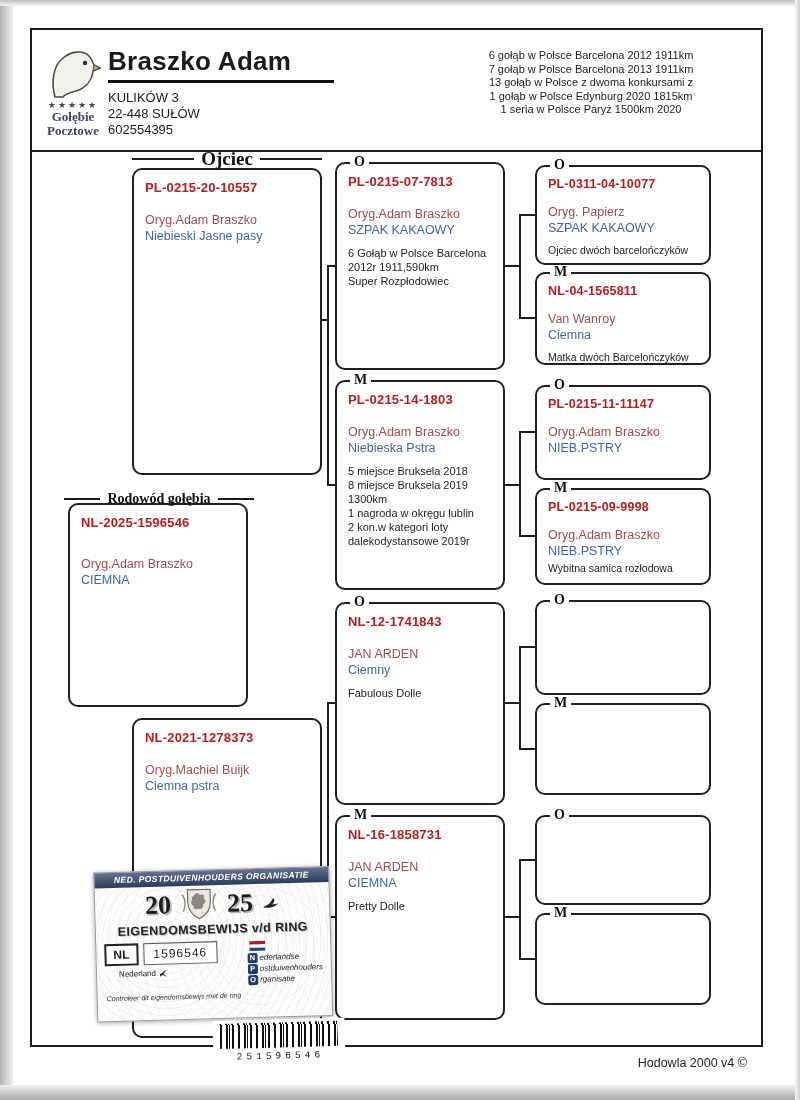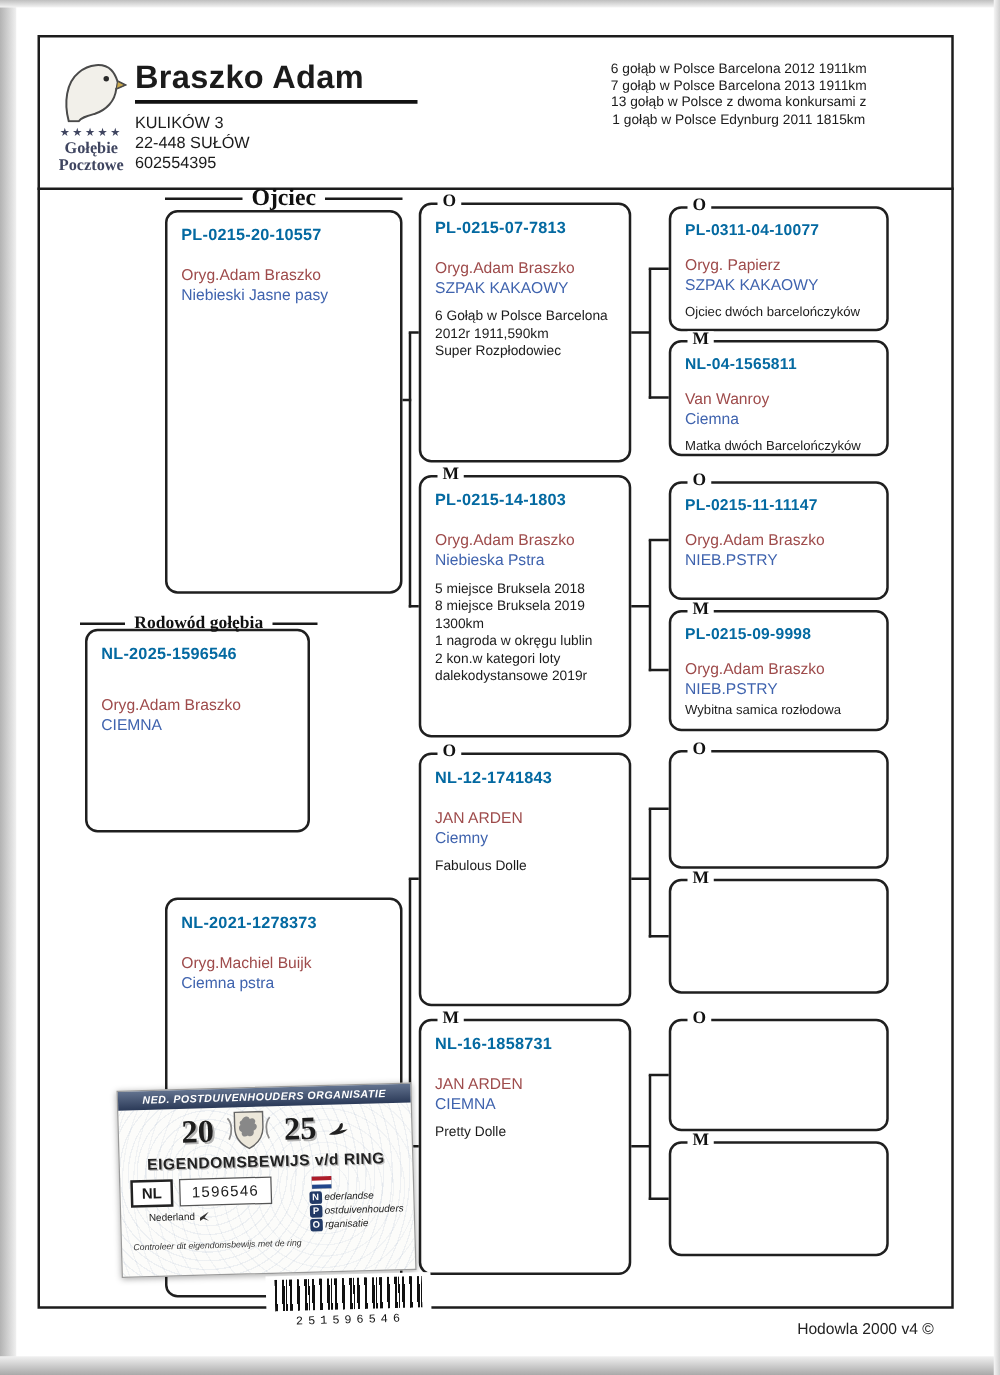--- a/index.html
+++ b/index.html
@@ -32,21 +32,21 @@
   .addr { left:108px; font-size:13px; }
   .achievements { right:54px; top:49px; width:310px; text-align:center;
                   font-size:11px; line-height:13.6px; }
 
   
   .pbox { position:absolute; z-index:3; border:2px solid #1f1f1f; border-radius:10px;
           background:#fff; padding:10px 10px 6px 11px; }
   .box-label { position:absolute; top:-9px; left:13px; background:#fff; padding:0 4px;
                font-family:"Liberation Serif", serif; font-weight:bold; font-size:14px;
                color:#111; line-height:1; }
-  .ring  { font-size:13px; font-weight:bold; color:#0369a1; margin-bottom:17px; letter-spacing:.2px; }
+  .ring  { font-size:13px; font-weight:bold; color:#b91c1c; margin-bottom:17px; letter-spacing:.2px; }
   .origin{ font-size:12.5px; color:#9e4b4b; line-height:1.3; }
   .breed { font-size:12.5px; color:#3f63ae; line-height:1.3; margin-bottom:7px; }
   .notes { font-size:11px; color:#1b1b1b; white-space:pre-line; line-height:1.28; }
   .g3 .ring  { margin-bottom:13px; font-size:12.5px; }
   .g3 .notes { font-size:10.5px; }
 
   .tree-header { position:absolute; z-index:4; display:flex; align-items:center; gap:7px;
                  font-family:"Liberation Serif", serif; font-weight:bold; color:#101010; }
   .tree-header .hline { flex:1; border-top:2px solid #1a1a1a; height:0; }
 
@@ -119,40 +119,41 @@
 
   <div class="abs owner-name">Braszko Adam</div>
   <div class="abs addr" style="top:90px;">KULIKÓW 3</div>
   <div class="abs addr" style="top:106px;">22-448 SUŁÓW</div>
   <div class="abs addr" style="top:122px;">602554395</div>
 
   <div class="abs achievements">
     <div>6  gołąb w  Polsce   Barcelona 2012 1911km</div>
     <div>7  gołąb w Polsce   Barcelona 2013 1911km</div>
     <div>13 gołąb w Polsce z dwoma konkursami z</div>
-    <div>1  gołąb w Polsce  Edynburg 2011 1815km</div>
+    <div>1  gołąb w Polsce  Edynburg 2020 1815km</div>
+    <div>1 seria w Polsce  Paryż 1500km 2020</div>
   </div>
 
   <div class="tree-header" style="left:132px;top:148px;width:190px;font-size:19px;">
     <span class="hline"></span>
     <span>Ojciec</span>
     <span class="hline"></span>
   </div>
   <div class="pbox" style="left:132px;top:168px;width:190px;height:307px;">
     <div class="ring">PL-0215-20-10557</div>
     <div class="origin">Oryg.Adam Braszko</div>
     <div class="breed">Niebieski Jasne pasy</div>
   </div>
 
   <div class="tree-header" style="left:64px;top:491px;width:190px;font-size:14px;">
     <span class="hline"></span>
     <span>Rodowód gołębia</span>
     <span class="hline"></span>
   </div>
-  <div class="pbox" style="left:68px;top:503px;width:180px;height:163px;">
+  <div class="pbox" style="left:68px;top:503px;width:180px;height:204px;">
     <div class="ring" style="margin-bottom:26px;">NL-2025-1596546</div>
     <div class="origin">Oryg.Adam Braszko</div>
     <div class="breed">CIEMNA</div>
   </div>
 
   <div class="pbox" style="left:132px;top:718px;width:190px;height:320px;">
     <div class="ring">NL-2021-1278373</div>
     <div class="origin">Oryg.Machiel Buijk</div>
     <div class="breed">Ciemna pstra</div>
   </div>

